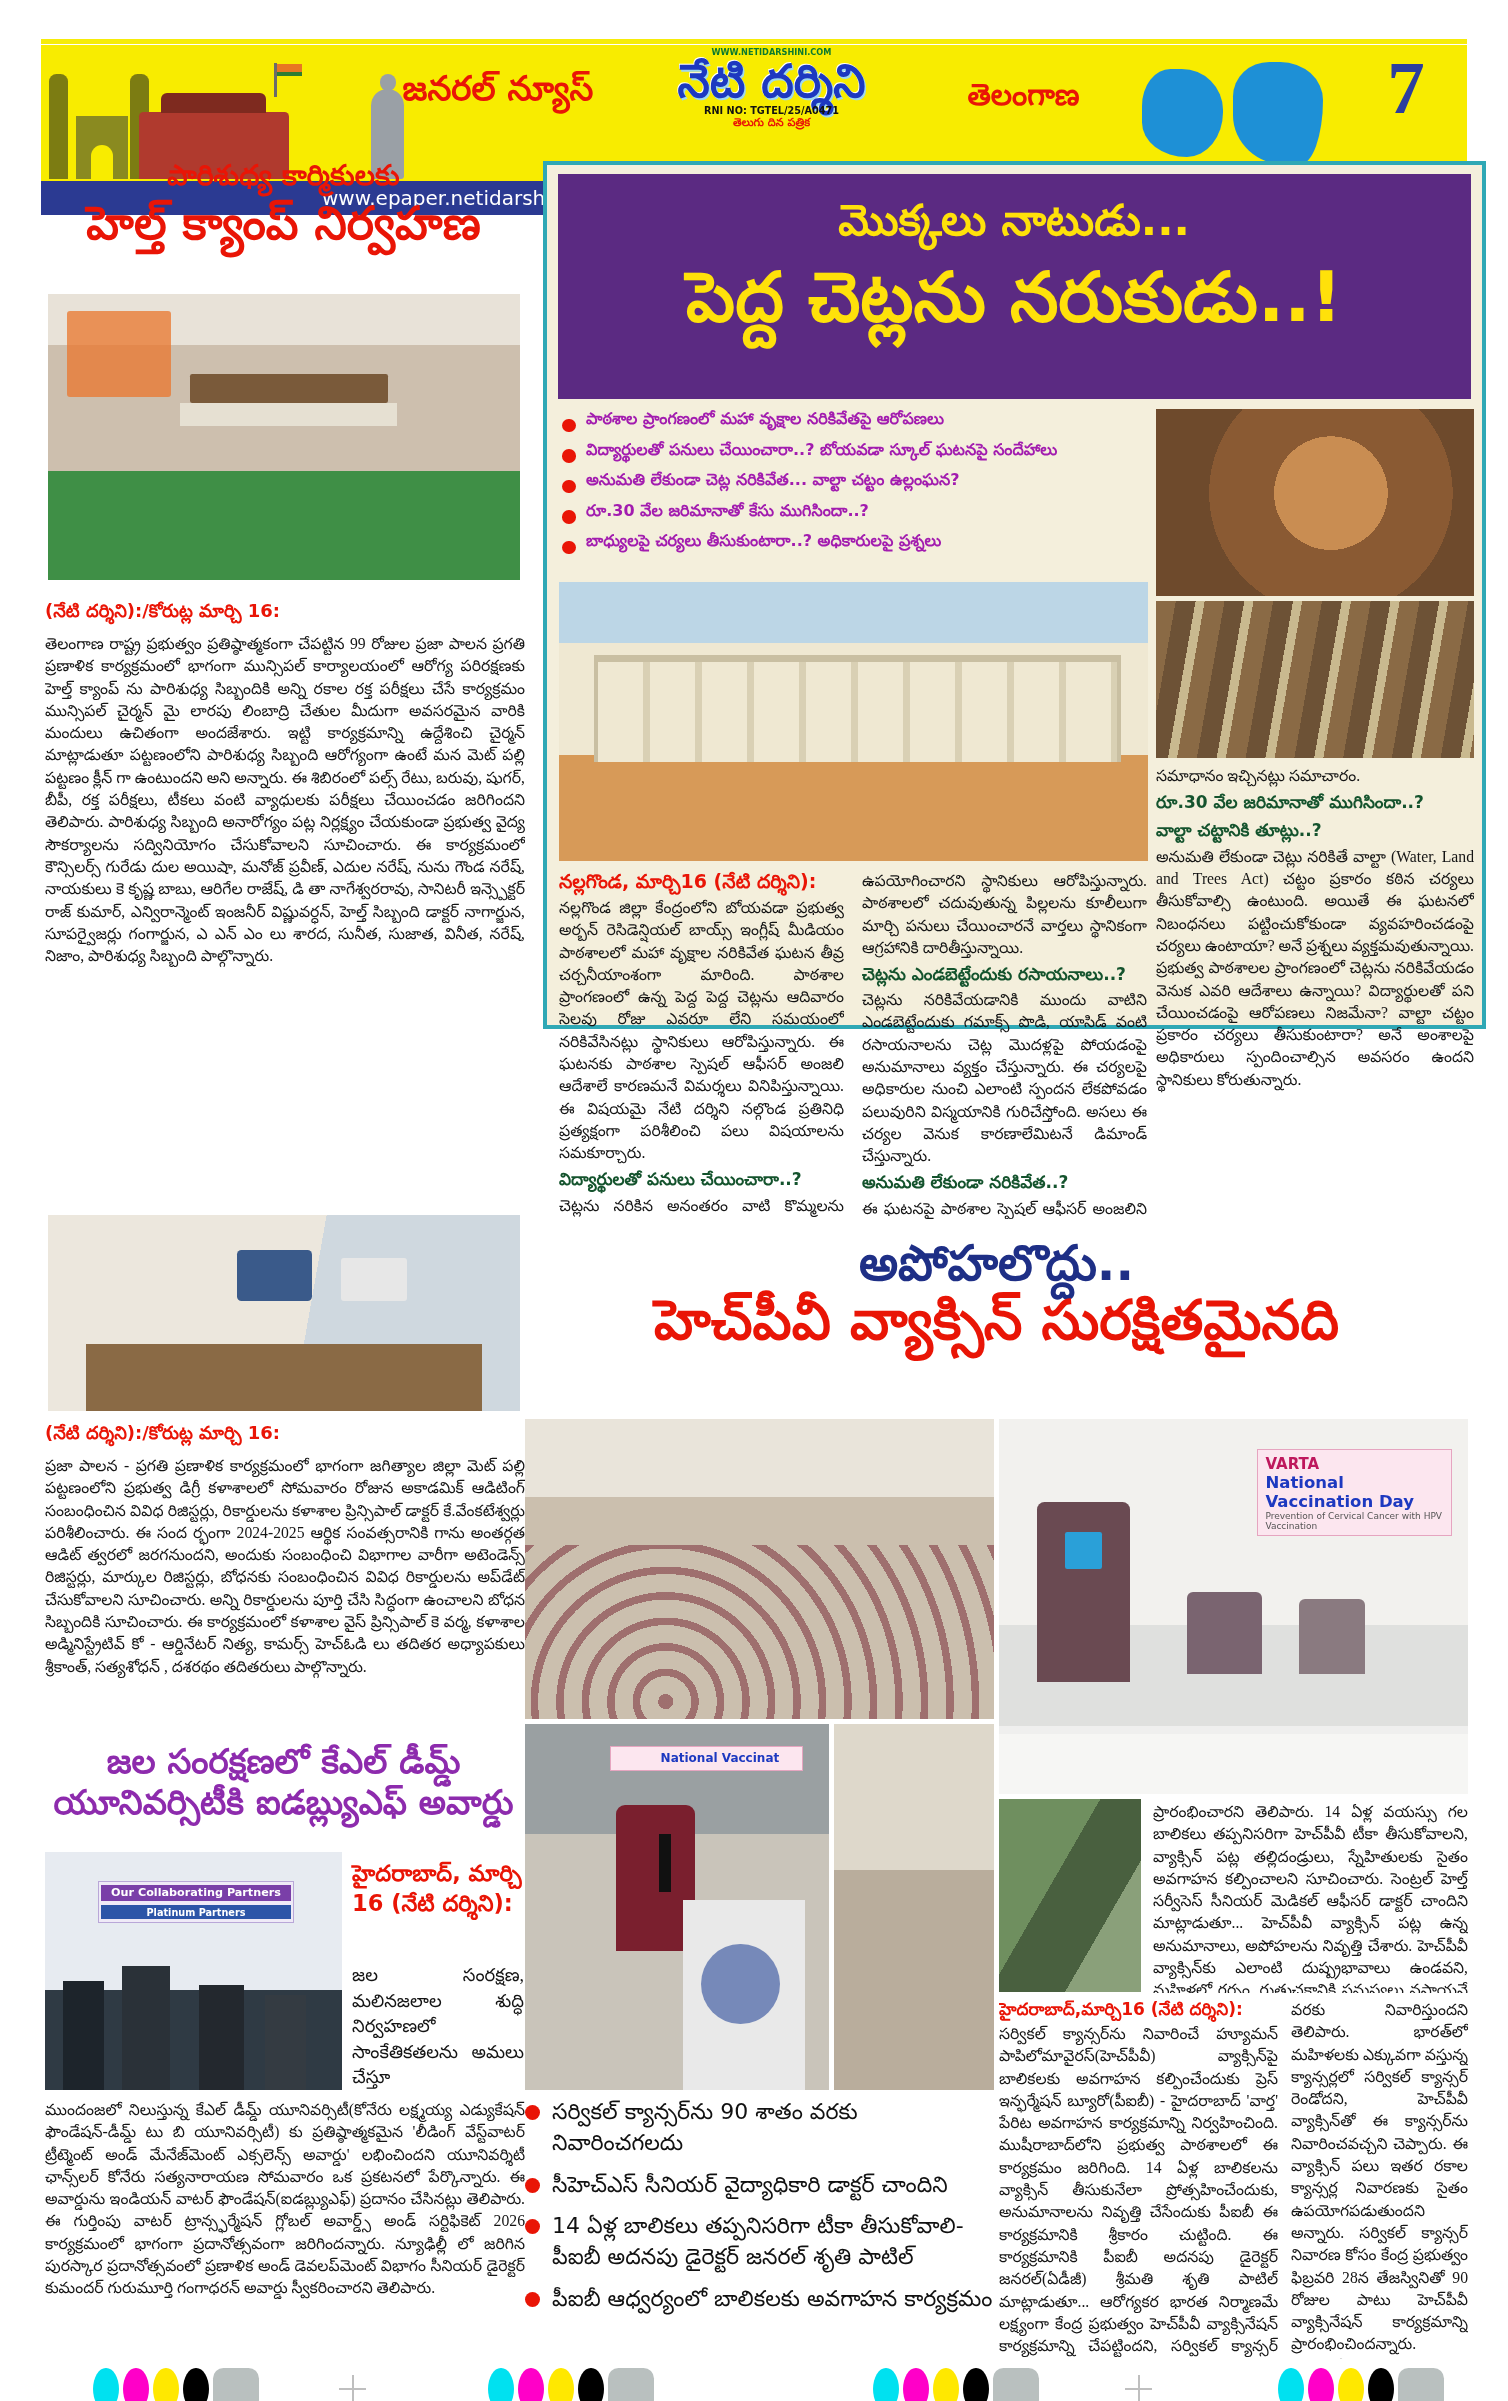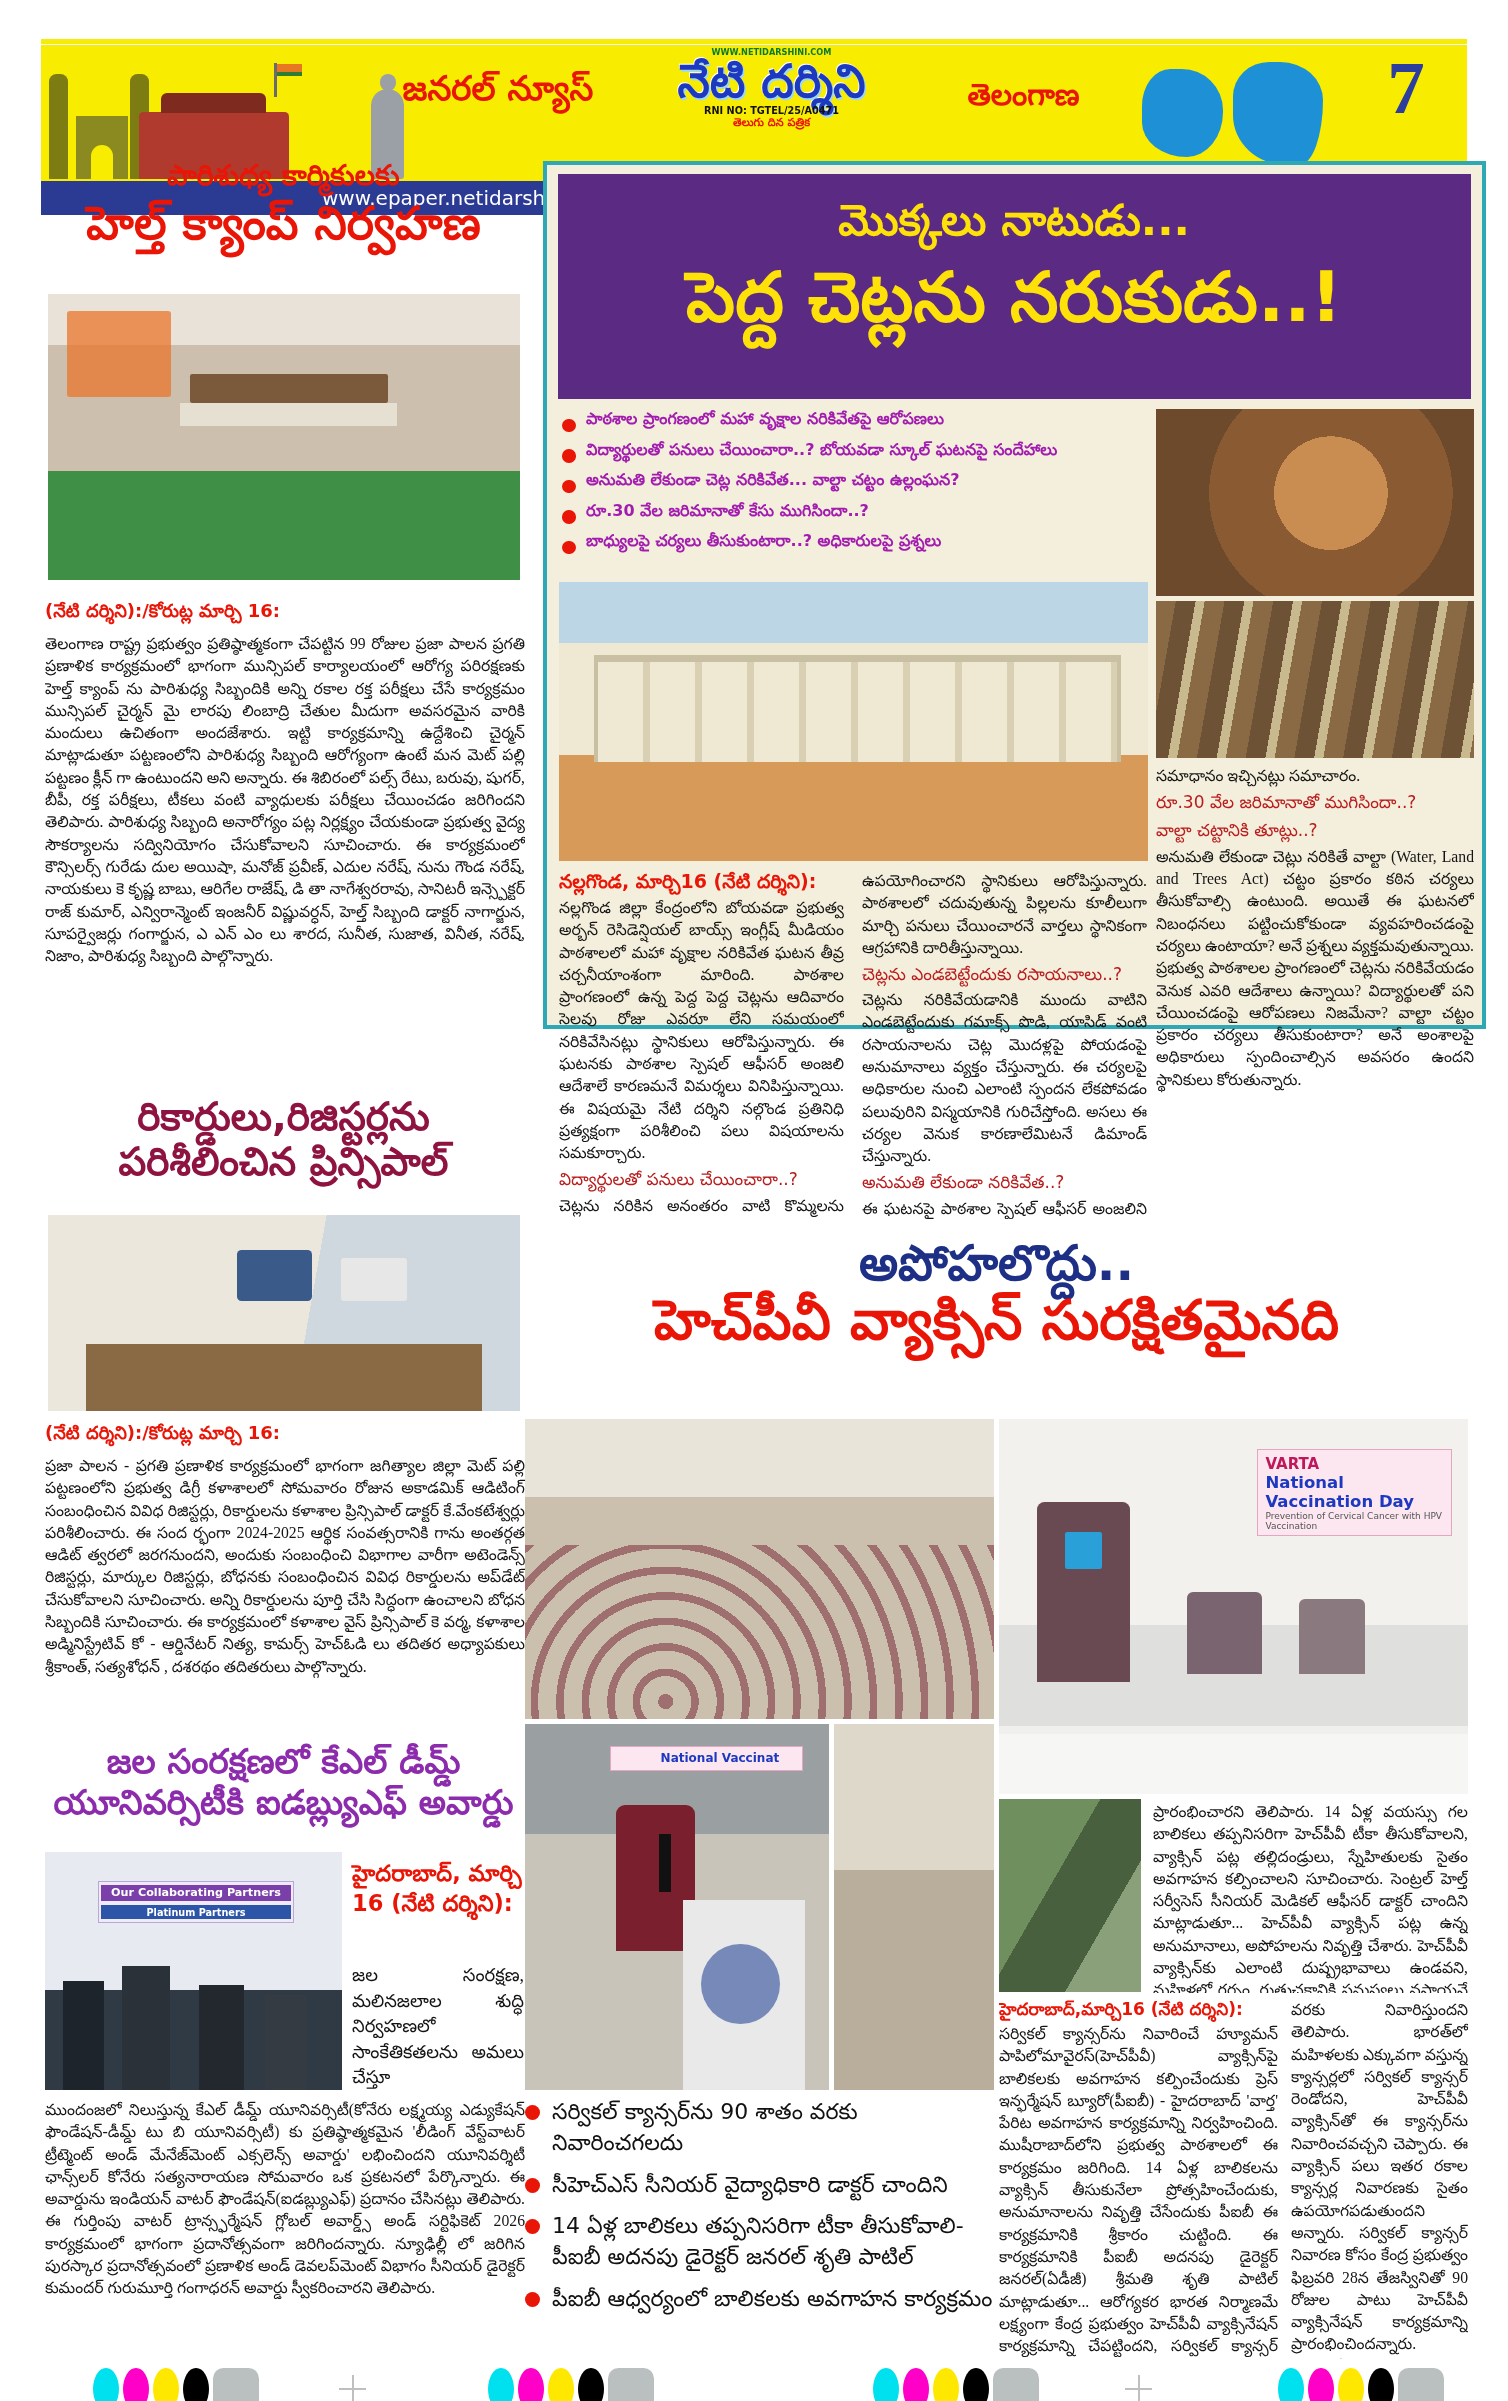--- a/index.html
+++ b/index.html
@@ -35,21 +35,21 @@
   .map-in{left:1192px;top:16.5px;width:90px;height:103px;border-radius:46% 54% 30% 68%/38% 42% 72% 55%;}
   .pageno{position:absolute;left:1305px;top:0px;width:120px;text-align:center;
      font-family:"Liberation Serif",serif;font-weight:bold;font-size:75px;color:#2c3e9e;}
   .topbar{left:41px;top:181px;width:1426px;height:34px;background:#2b3a92;color:#ffffff;
      font-family:"DejaVu Sans",sans-serif;}
   .topbar .url{position:absolute;left:281px;top:5.2px;font-size:20px;}
   .topbar .date{position:absolute;left:787px;top:4.5px;font-size:21px;font-weight:bold;}
   
   .dateline{color:#e91506;font-weight:bold;font-family:"DejaVu Sans",sans-serif;font-size:18px;}
   .body-text{font-size:15.7px;line-height:1.42;text-align:justify;color:#141414;}
-  .subhead{color:#b91c1c;font-weight:normal;font-family:"DejaVu Sans",sans-serif;font-size:17px;margin:4.5px 0 1.5px 0;}
+  .subhead{color:#14532d;font-weight:bold;font-family:"DejaVu Sans",sans-serif;font-size:17px;margin:4.5px 0 1.5px 0;}
   .photo{background:#cfc7b8;}
   
   .a1-kicker{font-family:"DejaVu Sans",sans-serif;font-weight:bold;color:#e91506;font-size:28.5px;text-align:center;}
   .a1-head{font-family:"DejaVu Sans",sans-serif;font-weight:bold;color:#e91506;font-size:46px;text-align:center;line-height:1.05;}
   .a2-head{font-family:"DejaVu Sans",sans-serif;font-weight:bold;color:#8e1340;font-size:39px;text-align:center;line-height:1.15;}
   .a3-head{font-family:"DejaVu Sans",sans-serif;font-weight:bold;color:#8d2bad;font-size:34px;text-align:center;line-height:1.2;}
   
   .treebox{left:543px;top:161px;width:943px;height:868px;background:#f4efdc;border:4.5px solid #2fa8b5;box-sizing:border-box;}
   .tb-header{position:absolute;left:10.5px;top:9px;width:913px;height:225px;background:#5b2a82;text-align:center;}
   .tb-t1{font-family:"DejaVu Sans",sans-serif;font-weight:bold;color:#ffe10a;font-size:43px;margin-top:21px;}
@@ -134,24 +134,20 @@
   </div>
   <div class="abs photo" style="left:48px;top:294px;width:472px;height:286px;
        background:linear-gradient(#e8e2d8 0 18%, #cdbfae 18% 62%, #3f8f46 62% 100%);">
     <div style="position:absolute;left:4%;top:6%;width:22%;height:30%;background:#e9762c;opacity:.75;border-radius:3px;"></div>
     <div style="position:absolute;left:30%;top:28%;width:42%;height:10%;background:#7a5a3a;border-radius:2.2px;"></div>
     <div style="position:absolute;left:28%;top:38%;width:46%;height:8%;background:#e6e0d2;"></div>
   </div>
   <div class="abs dateline" style="left:45px;top:600px;">(నేటి దర్శిని):/కోరుట్ల మార్చి 16:</div>
   <div class="abs body-text" style="left:45px;top:633px;width:480px;height:450px;overflow:hidden;">తెలంగాణ రాష్ట్ర ప్రభుత్వం ప్రతిష్ఠాత్మకంగా చేపట్టిన 99 రోజుల ప్రజా పాలన ప్రగతి ప్రణాళిక కార్యక్రమంలో భాగంగా మున్సిపల్ కార్యాలయంలో ఆరోగ్య పరిరక్షణకు హెల్త్ క్యాంప్ ను పారిశుధ్య సిబ్బందికి అన్ని రకాల రక్త పరీక్షలు చేసే కార్యక్రమం మున్సిపల్ చైర్మన్ మై లారపు లింబాద్రి చేతుల మీదుగా అవసరమైన వారికి మందులు ఉచితంగా అందజేశారు. ఇట్టి కార్యక్రమాన్ని ఉద్దేశించి చైర్మన్ మాట్లాడుతూ పట్టణంలోని పారిశుధ్య సిబ్బంది ఆరోగ్యంగా ఉంటే మన మెట్ పల్లి పట్టణం క్లీన్ గా ఉంటుందని అని అన్నారు. ఈ శిబిరంలో పల్స్ రేటు, బరువు, షుగర్, బీపీ, రక్త పరీక్షలు, టీకలు వంటి వ్యాధులకు పరీక్షలు చేయించడం జరిగిందని తెలిపారు. పారిశుధ్య సిబ్బంది అనారోగ్యం పట్ల నిర్లక్ష్యం చేయకుండా ప్రభుత్వ వైద్య సౌకర్యాలను సద్వినియోగం చేసుకోవాలని సూచించారు. ఈ కార్యక్రమంలో కౌన్సిలర్స్ గురేడు దుల అయిషా, మనోజ్ ప్రవీణ్, ఎదుల నరేష్, నును గౌండ నరేష్, నాయకులు కె కృష్ణ బాబు, ఆరిగేల రాజేష్, డి తా నాగేశ్వరరావు, సానిటరీ ఇన్స్పెక్టర్ రాజ్ కుమార్, ఎన్విరాన్మెంట్ ఇంజనీర్ విష్ణువర్ధన్, హెల్త్ సిబ్బంది డాక్టర్ నాగార్జున, సూపర్వైజర్లు గంగార్జున, ఎ ఎన్ ఎం లు శారద, సునీత, సుజాత, వినీత, నరేష్, నిజాం, పారిశుధ్య సిబ్బంది పాల్గొన్నారు.</div>
 
-  <div class="abs" style="left:42px;top:1095px;width:483px;">
-    <div class="a2-head">రికార్డులు,రిజిస్టర్లను</div>
-    <div class="a2-head">పరిశీలించిన ప్రిన్సిపాల్</div>
-  </div>
   <div class="abs photo" style="left:48px;top:1215px;width:472px;height:196px;
        background:linear-gradient(100deg,#ece7dd 0 55%, #cfd8df 55% 100%);">
     <div style="position:absolute;left:8%;bottom:0;width:84%;height:34%;background:#8a6a45;"></div>
     <div style="position:absolute;left:40%;top:18%;width:16%;height:26%;background:#3a5a8a;border-radius:4.5px;"></div>
     <div style="position:absolute;left:62%;top:22%;width:14%;height:22%;background:#e7e7e7;border-radius:3px;"></div>
   </div>
   <div class="abs dateline" style="left:45px;top:1422px;">(నేటి దర్శిని):/కోరుట్ల మార్చి 16:</div>
   <div class="abs body-text" style="left:45px;top:1455px;width:480px;height:276px;overflow:hidden;">ప్రజా పాలన - ప్రగతి ప్రణాళిక కార్యక్రమంలో భాగంగా జగిత్యాల జిల్లా మెట్ పల్లి పట్టణంలోని ప్రభుత్వ డిగ్రీ కళాశాలలో సోమవారం రోజున అకాడమిక్ ఆడిటింగ్ సంబంధించిన వివిధ రిజిస్టర్లు, రికార్డులను కళాశాల ప్రిన్సిపాల్ డాక్టర్ కే.వేంకటేశ్వర్లు పరిశీలించారు. ఈ సంద ర్భంగా 2024-2025 ఆర్థిక సంవత్సరానికి గాను అంతర్గత ఆడిట్ త్వరలో జరగనుందని, అందుకు సంబంధించి విభాగాల వారీగా అటెండెన్స్ రిజిస్టర్లు, మార్కుల రిజిస్టర్లు, బోధనకు సంబంధించిన వివిధ రికార్డులను అప్‌డేట్ చేసుకోవాలని సూచించారు. అన్ని రికార్డులను పూర్తి చేసి సిద్ధంగా ఉంచాలని బోధన సిబ్బందికి సూచించారు. ఈ కార్యక్రమంలో కళాశాల వైస్ ప్రిన్సిపాల్ కె వర్మ, కళాశాల అడ్మినిస్ట్రేటివ్ కో - ఆర్డినేటర్ నిత్య, కామర్స్ హెచ్ఓడి లు తదితర అధ్యాపకులు శ్రీకాంత్, సత్యశోధన్ , దశరథం తదితరులు పాల్గొన్నారు.</div>
 
   <div class="abs" style="left:42px;top:1741px;width:483px;">

